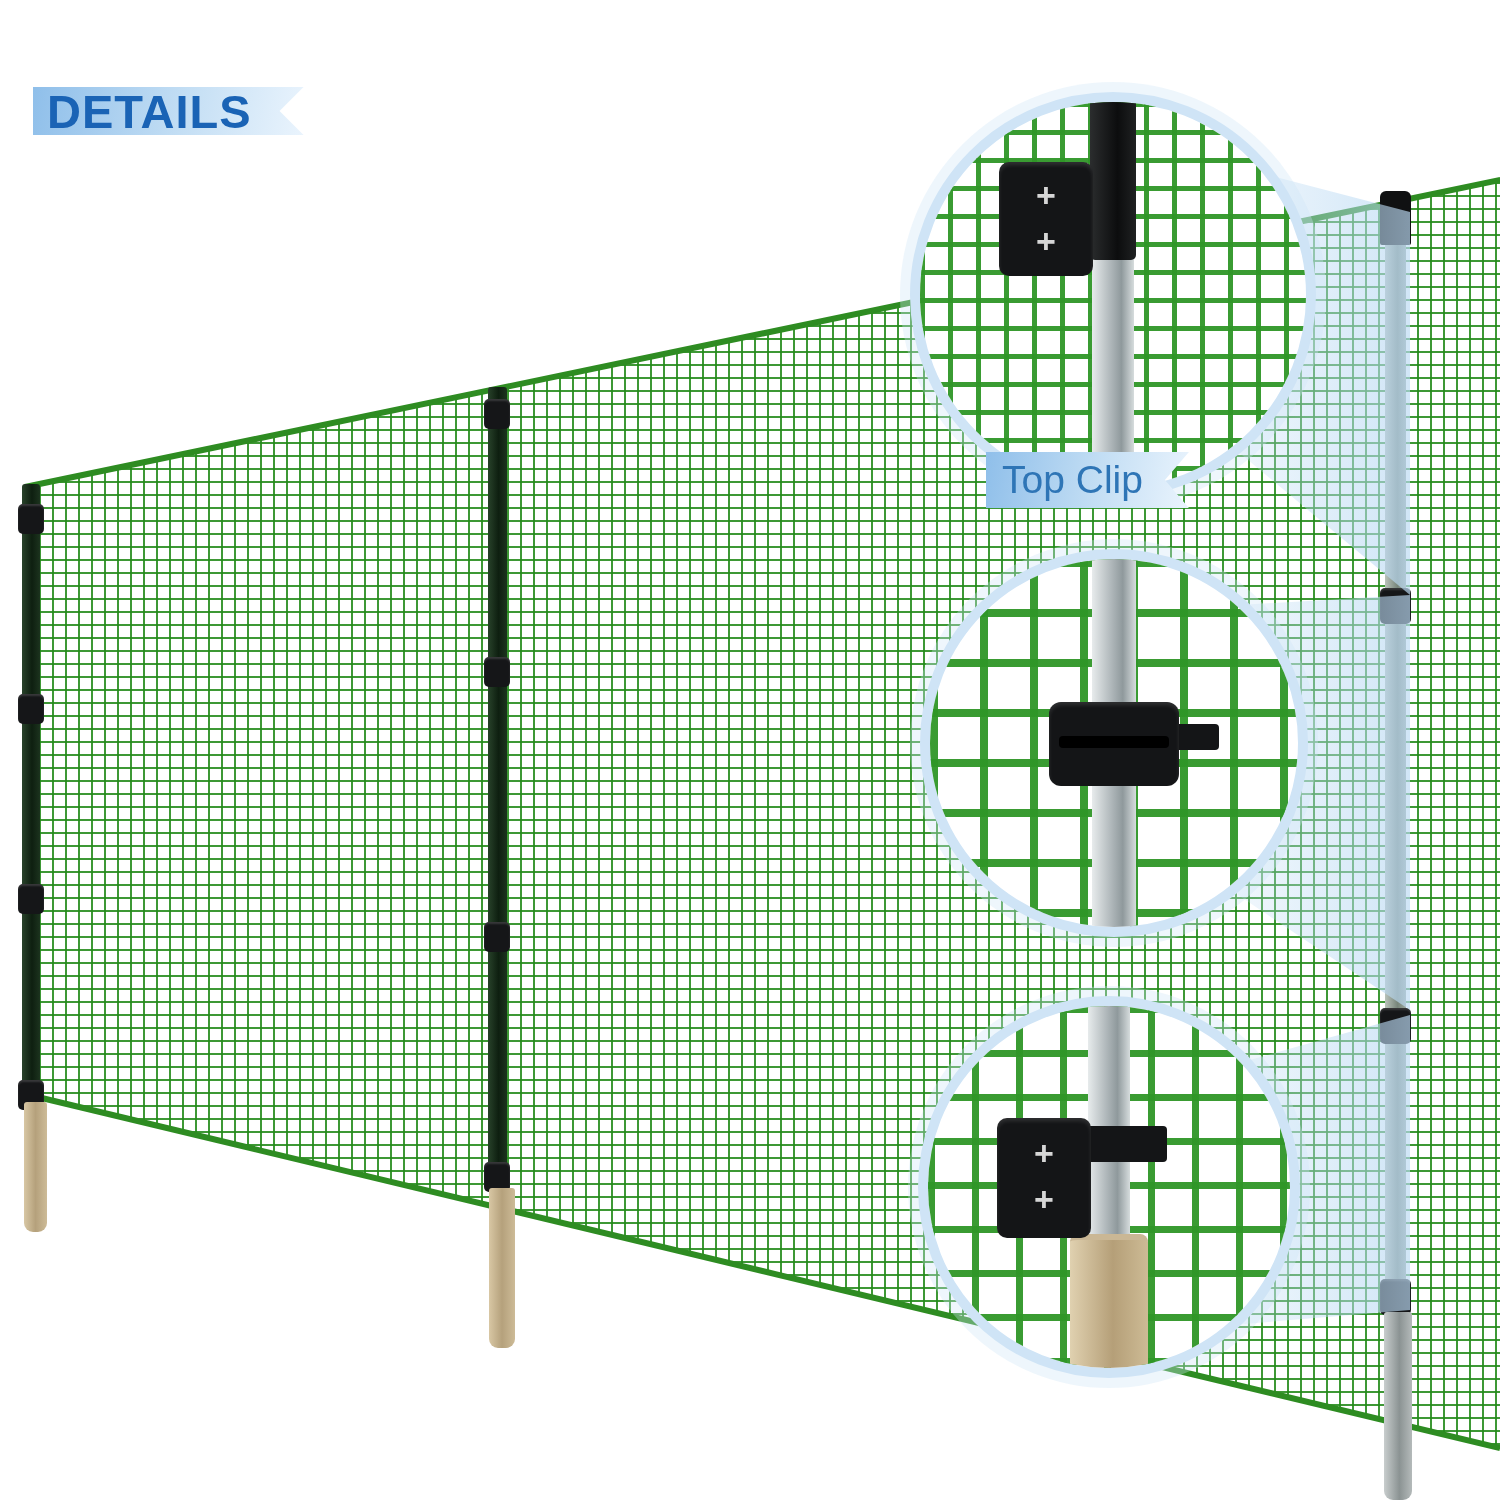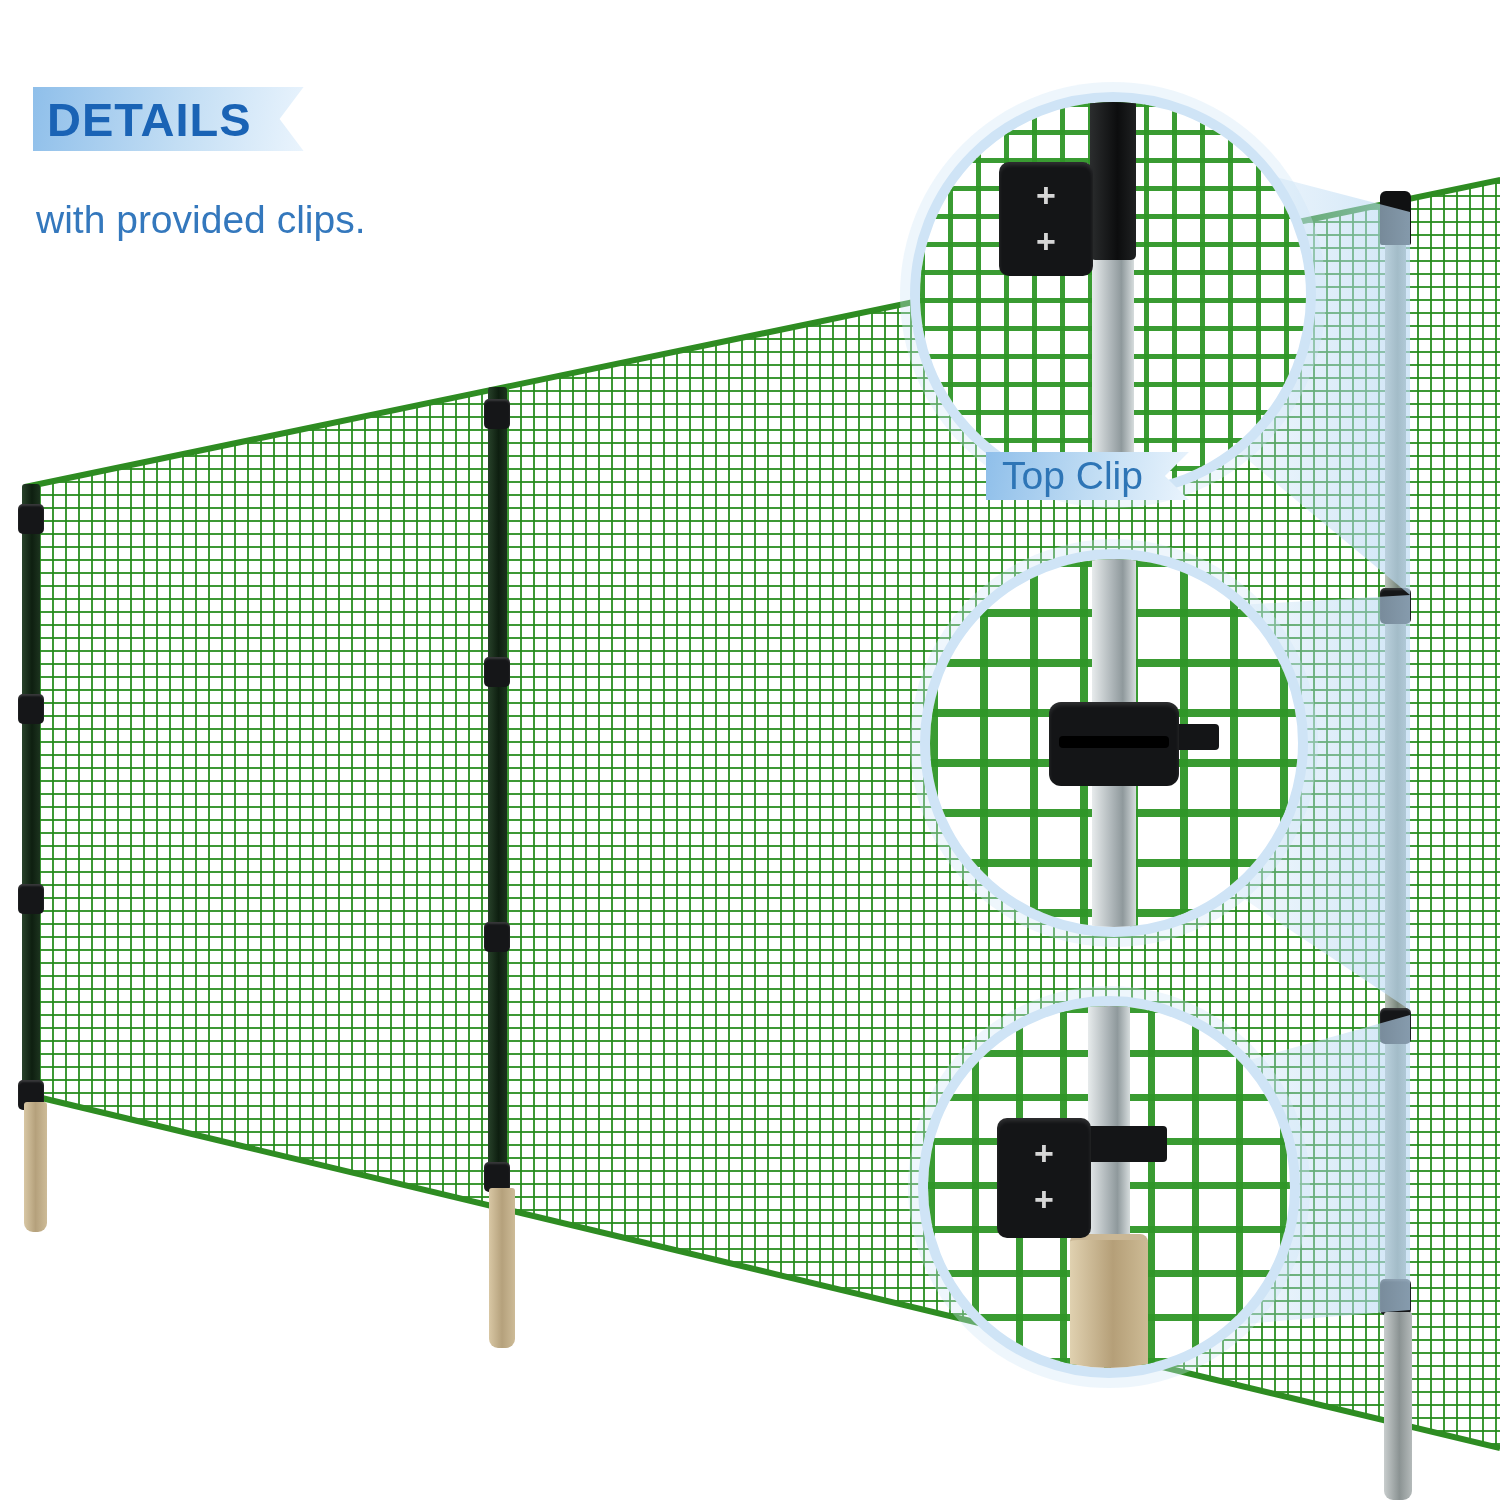--- a/index.html
+++ b/index.html
@@ -9,25 +9,25 @@
   }
 
   
   .ribbon{
     position:absolute;display:flex;align-items:center;width:max-content;
     background:linear-gradient(100deg,#8fbfea 0%,#c3def4 55%,#eaf4fd 100%);
     clip-path:polygon(0 0,100% 0,calc(100% - 24px) 50%,100% 100%,0 100%);
     z-index:8;
   }
   .ribbon-details{
-    left:33px;top:87px;height:64px;padding:0 52px 0 14px;
+    left:33px;top:87px;height:48px;padding:0 52px 0 14px;
     font-size:47px;font-weight:bold;letter-spacing:1px;color:#1a63b5;
   }
   .ribbon-label{
-    height:48px;padding:0 46px 0 16px;font-size:39px;color:#2e75b6;align-items:center;
+    height:56px;padding:0 46px 0 16px;font-size:39px;color:#2e75b6;align-items:center;
   }
   .ribbon-top-clip{left:986px;top:452px;}
   .ribbon-middle-clip{left:980px;top:930px;}
   .ribbon-bottom-clip{left:956px;top:1386px;}
 
   
   .description{
     position:absolute;left:36px;top:194px;width:680px;
     font-size:39px;line-height:1.32;color:#3478bd;z-index:8;
   }
@@ -143,21 +143,20 @@
 </style>
 </head>
 <body>
 
 <div class="stage">
 
   <div class="ribbon ribbon-details">
     <span>DETAILS</span>
   </div>
   <div class="description">
-    <div>with provided clips.</div>
   </div>
 
   <div class="fence-mesh"></div>
   <div class="mesh-edge mesh-edge-top"></div>
   <div class="mesh-edge mesh-edge-bottom"></div>
 
   <div class="pole pole-dark pole-left">
     <div class="clip-sm" style="top:20px"></div>
     <div class="clip-sm" style="top:210px"></div>
     <div class="clip-sm" style="top:400px"></div>

